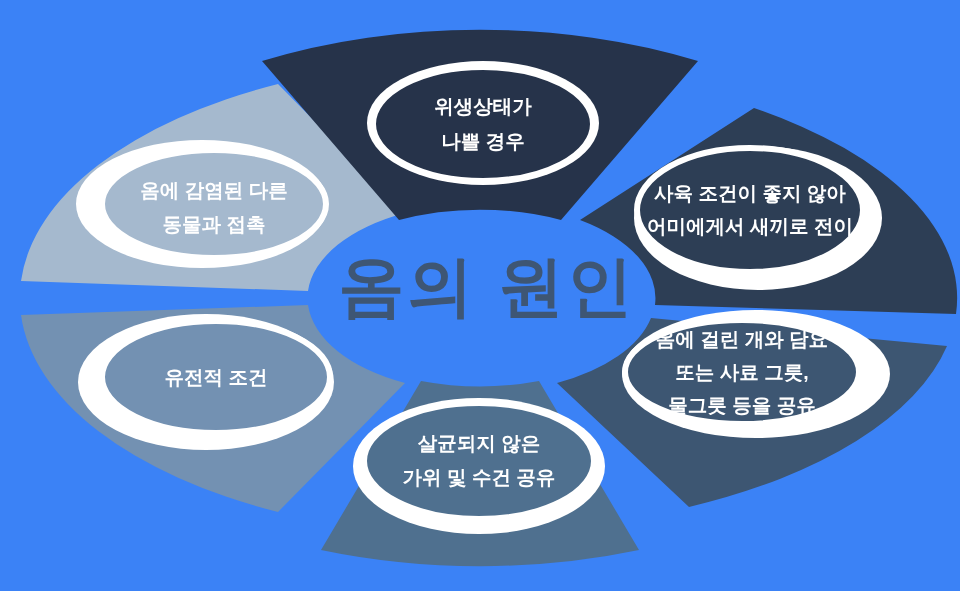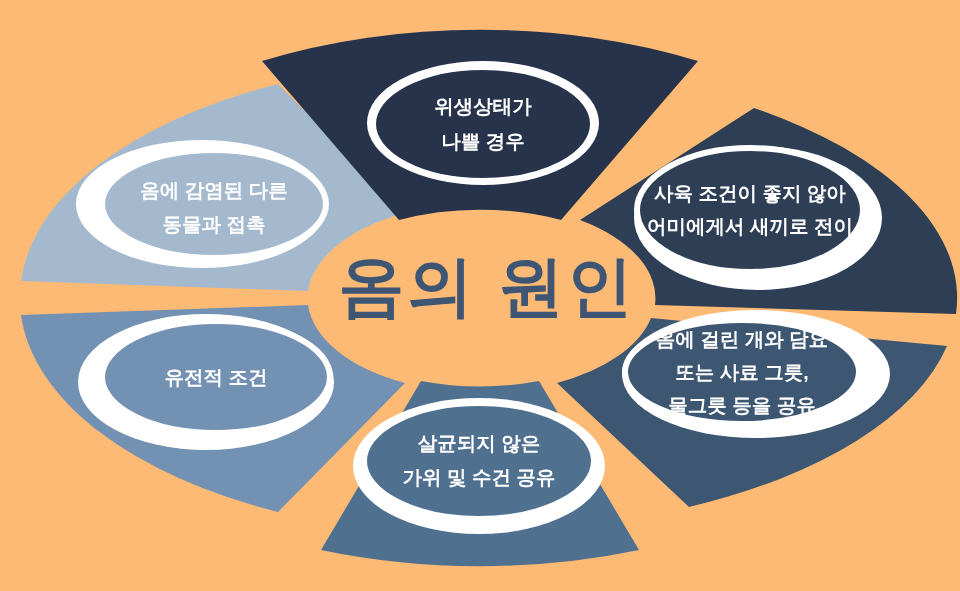--- a/index.html
+++ b/index.html
@@ -1,16 +1,16 @@
 <!DOCTYPE html>
 <html><head>
 <meta charset="utf-8">
 <style>
   html,body{margin:0;padding:0;background:#ffffff;}
-  .stage{position:relative;width:960px;height:591px;background:#fdba74;overflow:hidden;
+  .stage{position:relative;width:960px;height:591px;background:#3b82f6;overflow:hidden;
          font-family:"Liberation Sans","DejaVu Sans",sans-serif;}
   svg{display:block;}
   .petal-label{font-size:19.5px;font-weight:700;fill:#ffffff;text-anchor:middle;
                font-family:"Liberation Sans","DejaVu Sans",sans-serif;}
   .bubble{stroke:#ffffff;stroke-width:6px;}
   .hole{fill:#ffffff;}
   .diagram-title{font-size:66px;font-weight:700;text-anchor:middle;letter-spacing:3px;
                  font-family:"Liberation Sans","DejaVu Sans",sans-serif;}
 </style>
 </head>

